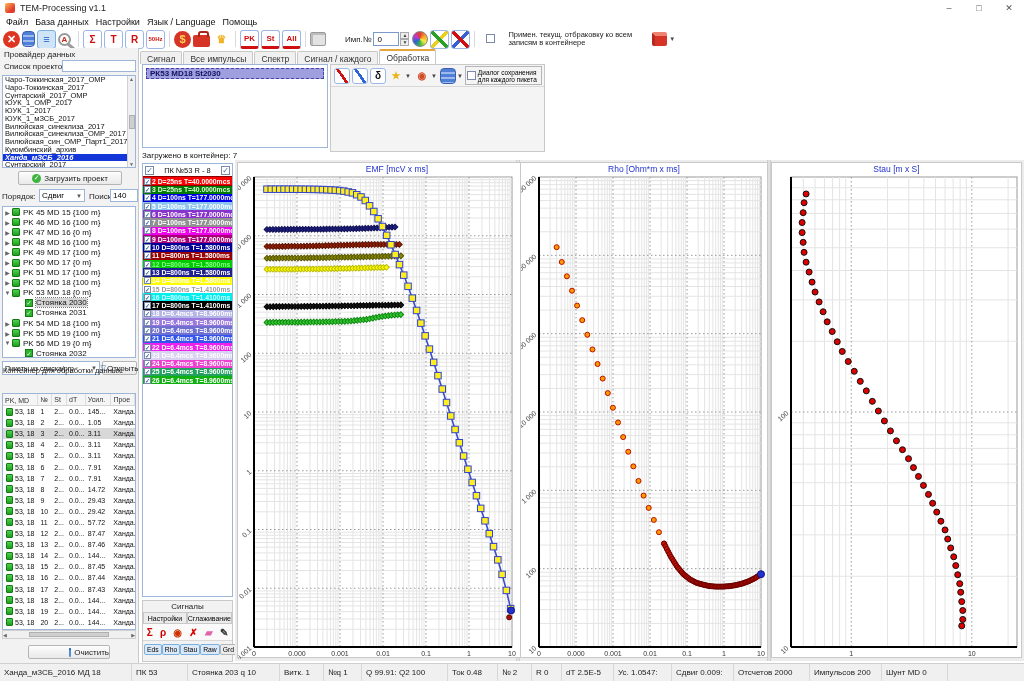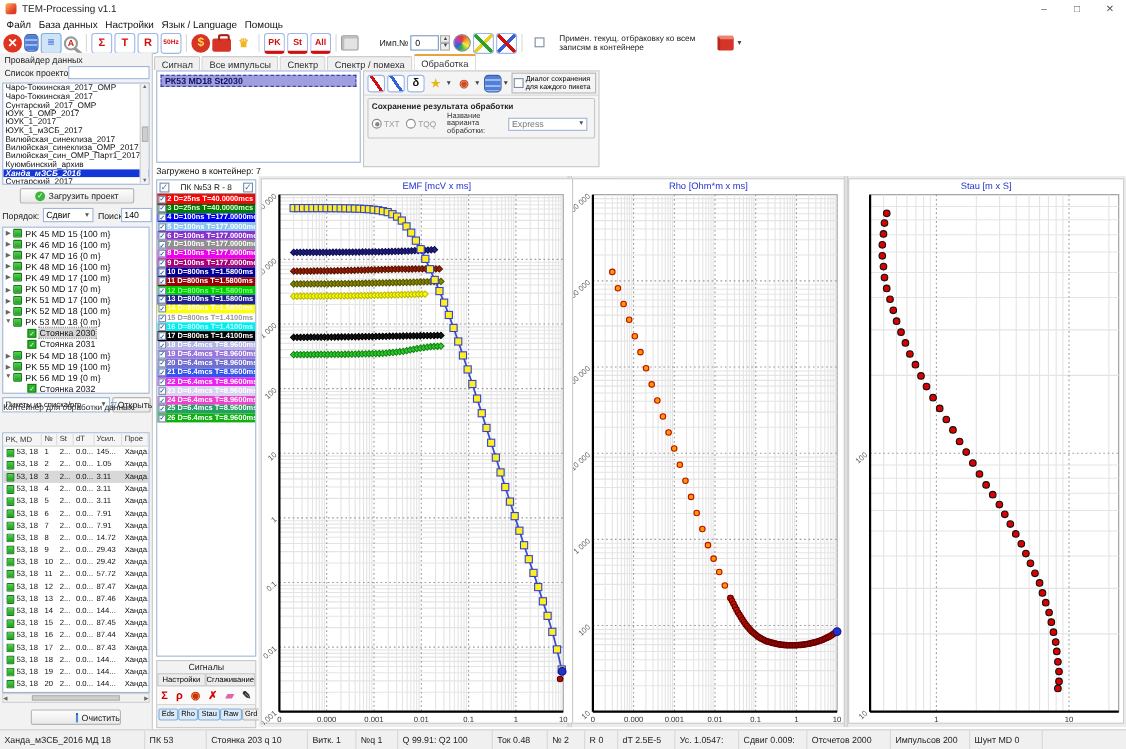--- a/index.html
+++ b/index.html
@@ -554,21 +554,21 @@
   <div class="btn clear-btn">
     <span class="trash-ic"></span>
     <span>Очистить</span>
   </div>
 </div>
 
 <div class="tabstrip" id="tabstrip">
     <div class="tab">Сигнал</div>
     <div class="tab">Все импульсы</div>
     <div class="tab">Спектр</div>
-    <div class="tab">Спектр / помеха</div>
+    <div class="tab">Сигнал / каждого</div>
     <div class="tab active">Обработка</div>
   </div>
 
 <div class="cont-list">
   <div class="cont-item">РК53 MD18 St2030</div>
 </div>
 <div class="loaded-label">Загружено в контейнер: 7</div>
 
 <div class="proc-panel">
   <div class="proc-toolbar" id="proc-toolbar">
@@ -579,34 +579,20 @@
       <span class="mini-caret">▼</span>
       <div class="ic " style="color: rgb(208, 74, 34);">◉</div>
       <span class="mini-caret">▼</span>
       <div class="ic db"></div>
       <span class="mini-caret">▼</span>
       <div class="dlg-check">
         <span class="cbx"></span>
         <span class="lbl">Диалог сохранения для каждого пикета</span>
       </div>
     </div>
-  <div class="groupbox">
-    <div class="gb-title">Сохранение результата обработки</div>
-    <div class="gb-row">
-      <span class="radio checked"></span>
-      <span class="glabel">TXT</span>
-      <span class="radio"></span>
-      <span class="glabel">TQQ</span>
-      <span class="variant-label">Название варианта обработки:</span>
-      <div class="combo express-combo">
-          <span style="color:#777;">Express</span>
-          <span class="caret">▼</span>
-        </div>
-    </div>
-  </div>
 </div>
 
 <div class="legend" id="legend">
     <div class="leg-head">
       <span class="cbx checked"></span>
       <span>ПК №53 R - 8</span>
       <span class="cbx checked"></span>
     </div>
     <div class="leg-row first" style="background: rgb(255, 0, 0); color: rgb(255, 255, 255);">
       <span class="cbx checked"></span>

